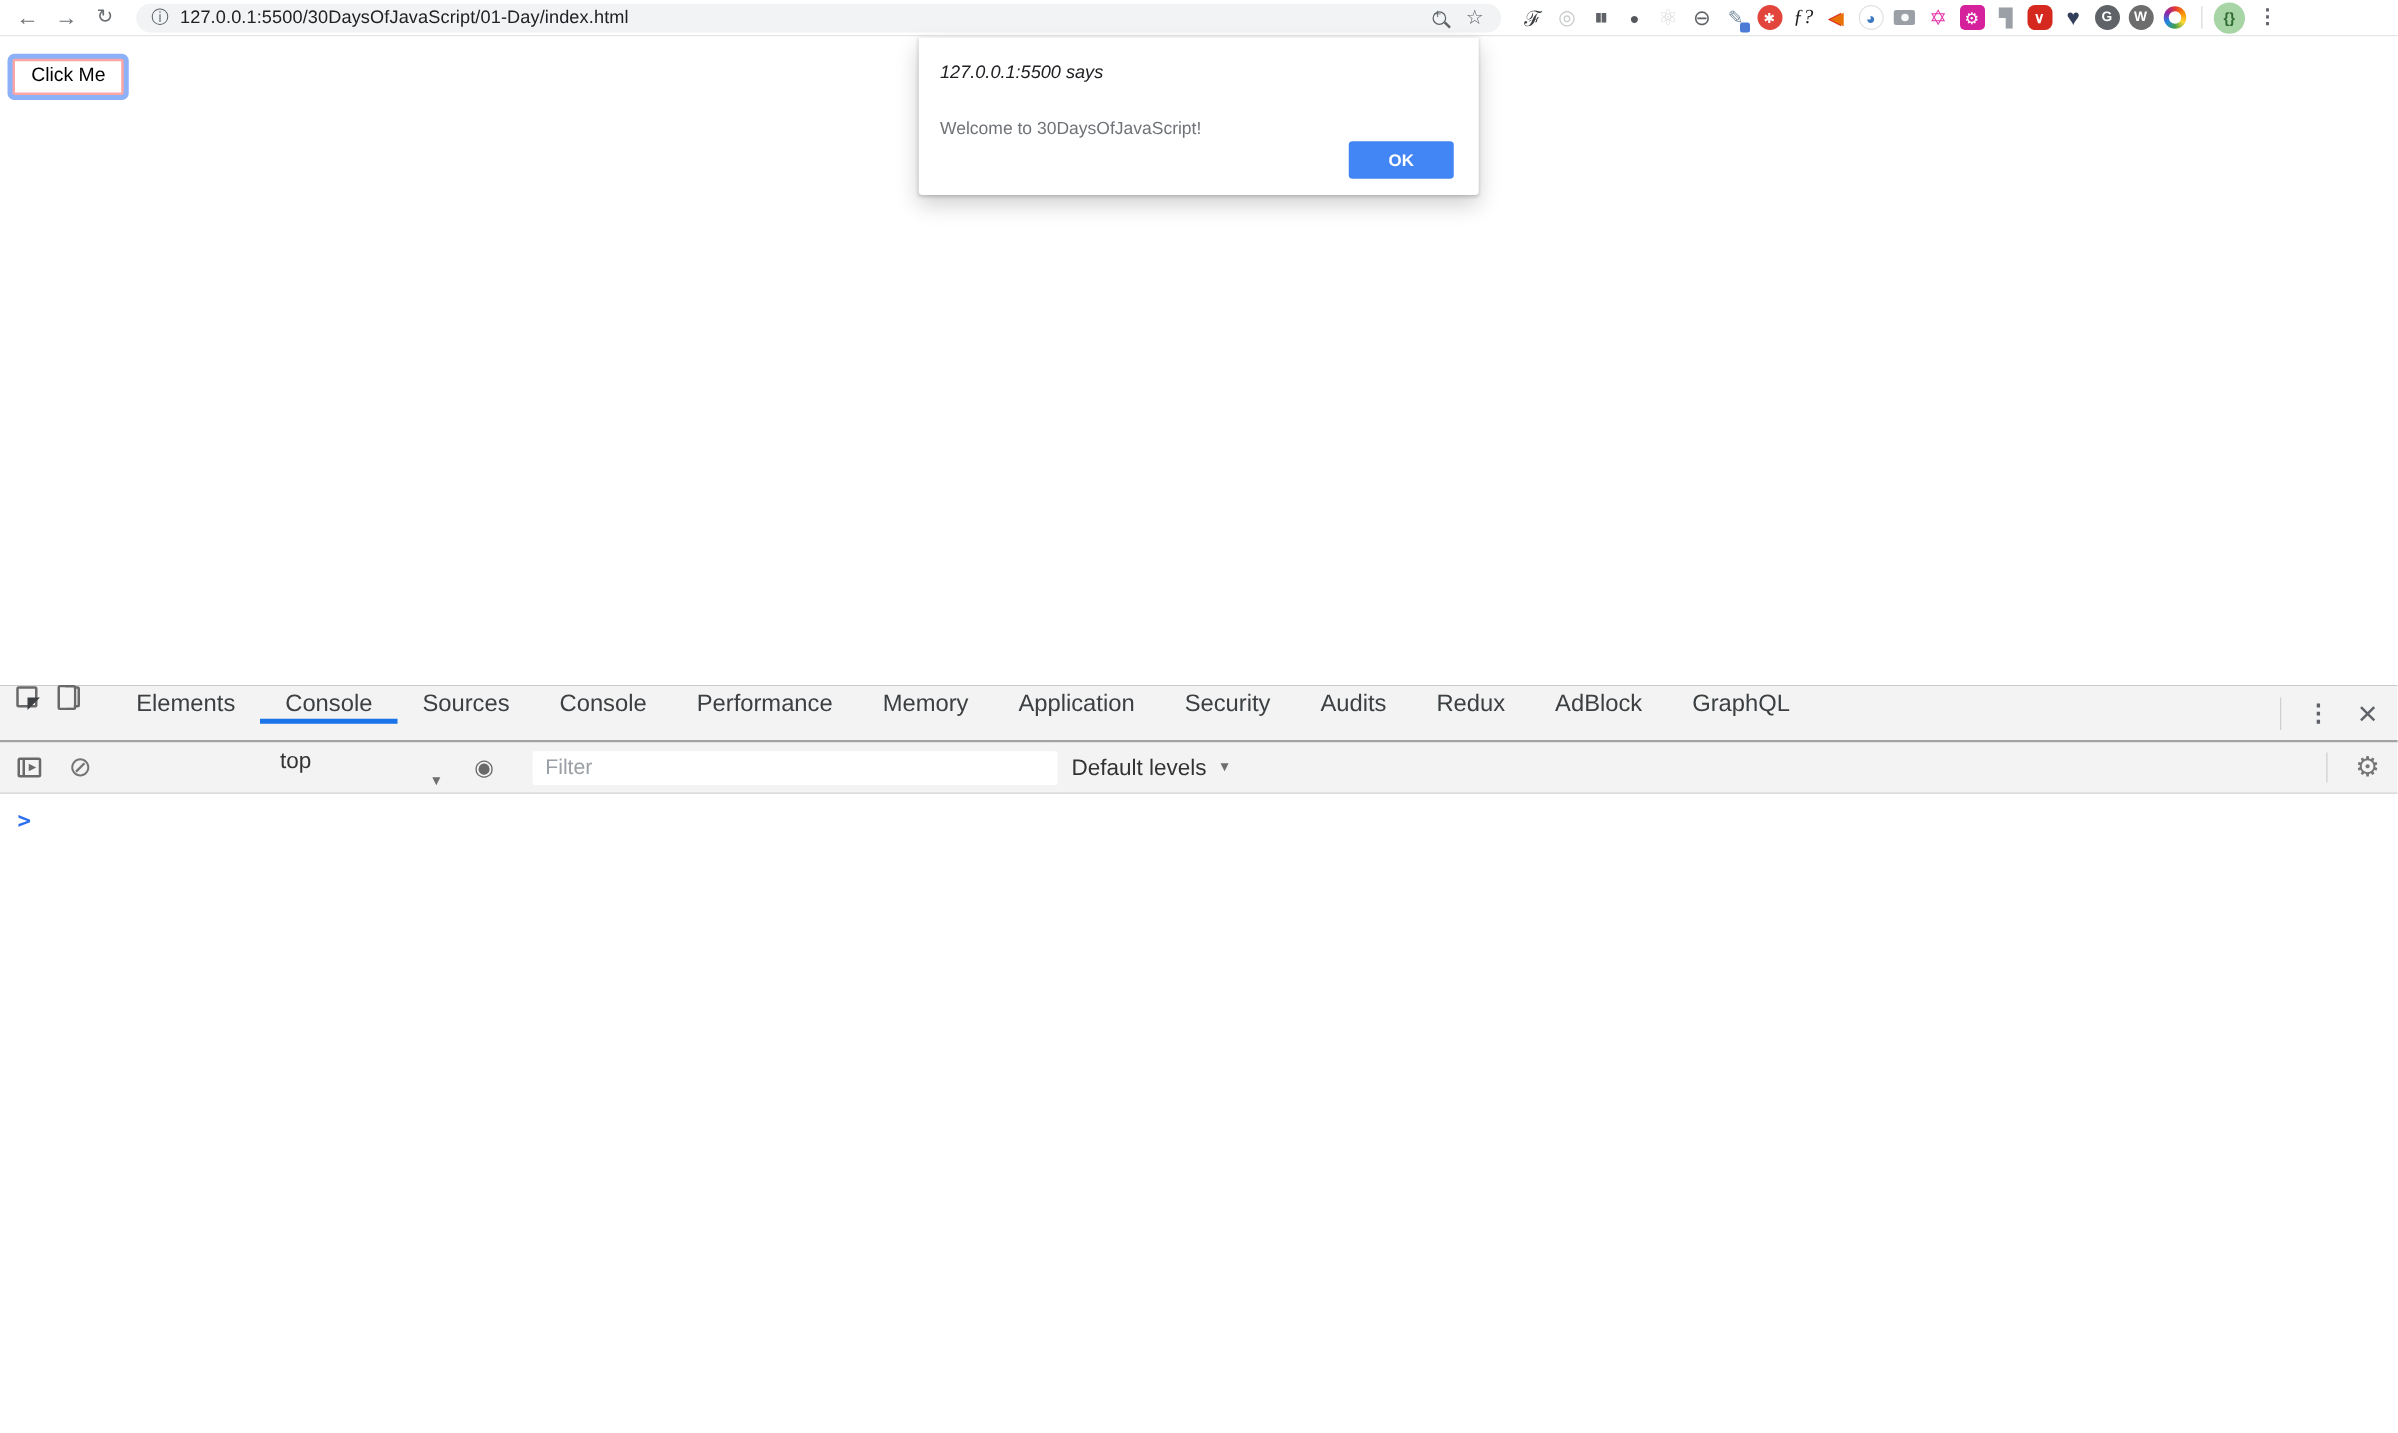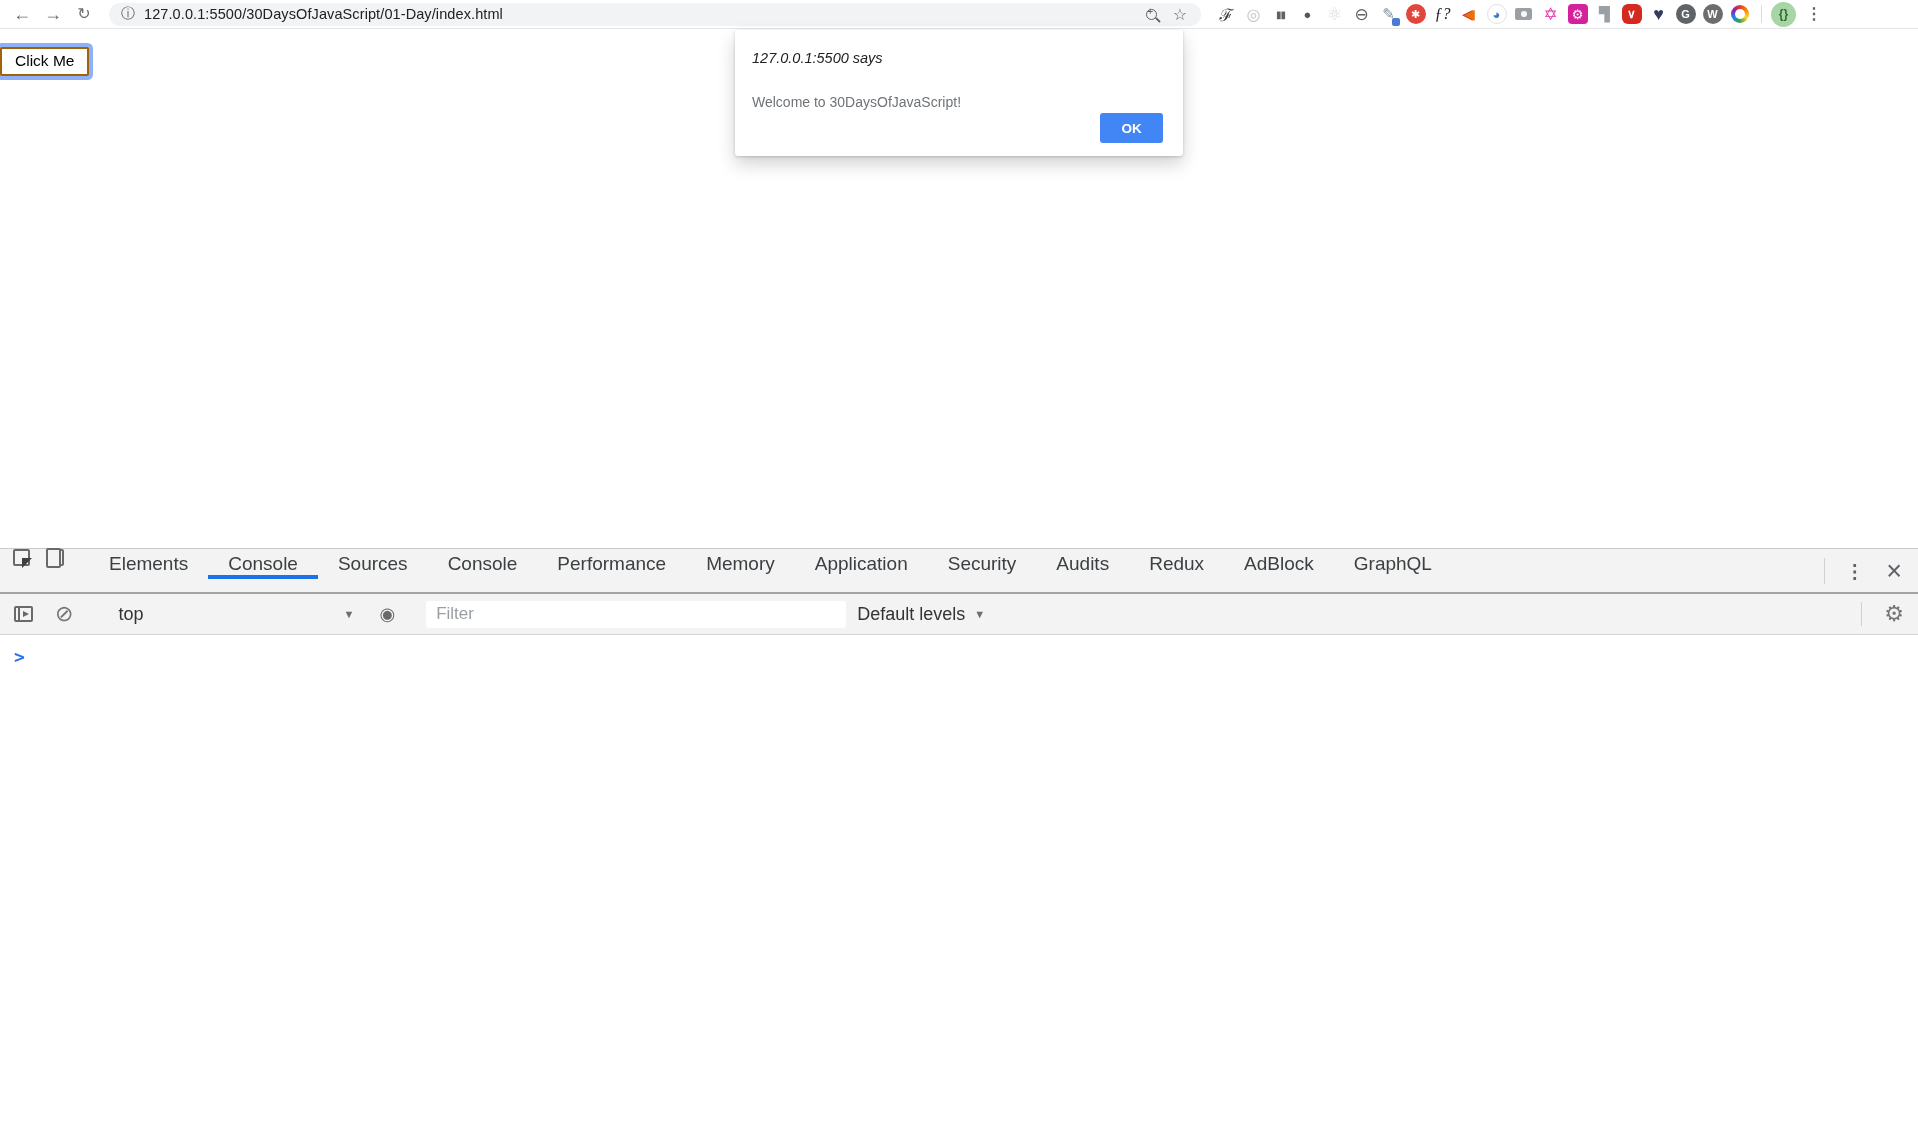--- a/index.html
+++ b/index.html
@@ -58,33 +58,33 @@
              background:conic-gradient(#e53935,#fb8c00,#fdd835,#43a047,#1e88e5,#8e24aa,#e53935); }
   .rainbow::after { content:""; position:absolute; inset:4px; background:#fff; border-radius:50%; }
   .tbdivider { width:1px; height:18px; background:#dadce0; margin:0 9px 0 8px; }
   .profile { width:25px; height:25px; border-radius:50%; background:#a8d5a5; color:#2f6b33;
              display:flex; align-items:center; justify-content:center;
              font-size:12px; font-weight:bold; cursor:pointer; }
   .kebab { color:#5f6368; font-size:16px; font-weight:bold; margin-left:10px; cursor:pointer;
            letter-spacing:0; line-height:1; }
 
   
-  .clickme { position:absolute; left:0; top:47px; background:#fff; color:#000;
-             border:2px solid #a16207; border-radius:2px; padding:3px 13px 4px;
+  .clickme { position:absolute; left:10px; top:47px; background:#fff; color:#000;
+             border:2px solid #fca5a5; border-radius:2px; padding:3px 13px 4px;
              font-size:15.5px; font-family:"Liberation Sans", sans-serif;
              box-shadow:0 0 0 4px #8db1f8; cursor:pointer;text-align:right; }
 
   
   .dialog { position:absolute; left:735px; top:30px; width:448px; height:126px;
             background:#fff; border-radius:0 0 3px 3px;
             box-shadow:0 1px 3px rgba(0,0,0,.18), 0 8px 18px rgba(0,0,0,.18);
             padding:20px 20px 0 17px; }
   .dlg-title { color:#202124; font-size:14.5px;font-style:italic; }
   .dlg-msg { color:#6f7377; font-size:14px; margin-top:28px; }
-  .okbtn { position:absolute; right:20px; bottom:13px; width:63px; height:30px;
+  .okbtn { position:absolute; right:20px; bottom:13px; width:84px; height:30px;
            background:#4285f4; color:#fff; border:none; border-radius:3px;
            font-size:13.5px; font-weight:bold; font-family:"Liberation Sans", sans-serif;
            cursor:pointer; }
 
   
   .devtools { position:absolute; left:0; right:0; top:548px; bottom:0; background:#fff;
               border-top:1px solid #c8cace; }
   .dt-tabbar { height:45px; background:#f3f3f3; border-bottom:2px solid #a3a3a3;
                display:flex; align-items:flex-start; }
   .dt-lefticons { display:flex; align-items:center; padding-left:13px; }
@@ -112,21 +112,21 @@
                 display:flex; align-items:center; }
   .sidebaricon { width:19px; height:16px; border:2px solid #696969; border-radius:2px;
                  position:relative; margin-left:14px; cursor:pointer; }
   .sidebaricon::before { content:""; position:absolute; left:2px; top:0; bottom:0; width:2px;
                          background:#696969; }
   .sidebaricon::after { content:""; position:absolute; left:7px; top:2.5px; width:0; height:0;
                         border-left:6px solid #696969; border-top:3.5px solid transparent;
                         border-bottom:3.5px solid transparent; }
   .clearicon { color:#757575; font-size:22px; line-height:1; margin-left:22px; cursor:pointer; }
   .ctxselect { width:248px; margin-left:14px; display:flex; align-items:center;
-               font-size:18px; color:#333; cursor:pointer; padding:0 6px; }
+               font-size:18px; color:#333; cursor:pointer; padding:0 6px;flex-direction:column; }
   .caret { margin-left:auto; font-size:11px; color:#6e6e6e; }
   .eyeicon { color:#696969; font-size:18px; margin:0 18px; cursor:pointer; }
   .filterinput { width:420px; height:27px; background:#fff; border:1px solid #fff; border-radius:2px;
                  margin-left:12px; font-size:17px; color:#333; padding:0 9px;
                  font-family:"Liberation Sans", sans-serif; }
   .filterinput::placeholder { color:#9aa0a6; }
   .levels { display:flex; align-items:center; font-size:18px; color:#333; margin-left:11px;
             cursor:pointer; }
   .levels .caret { margin-left:9px; font-size:11px; }
   .dt-toolright { margin-left:auto; display:flex; align-items:center; padding-right:14px; }

